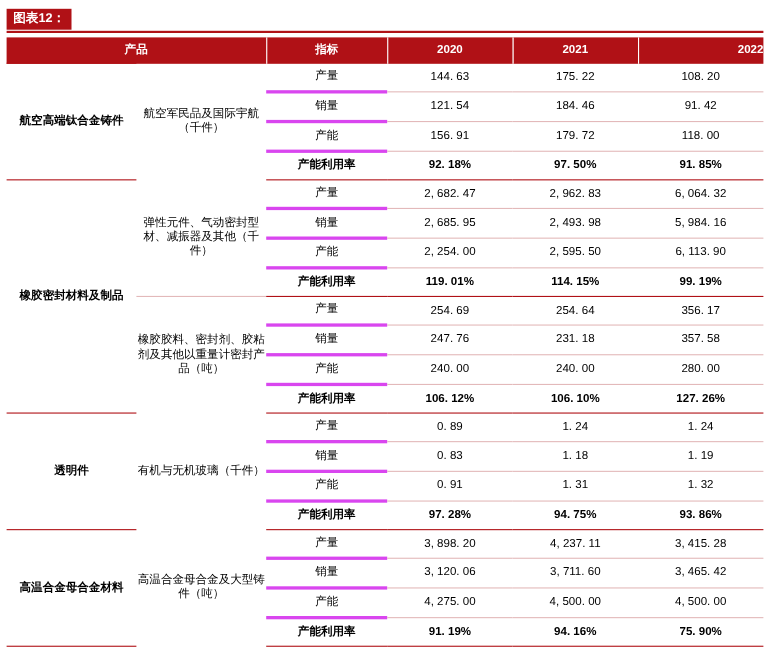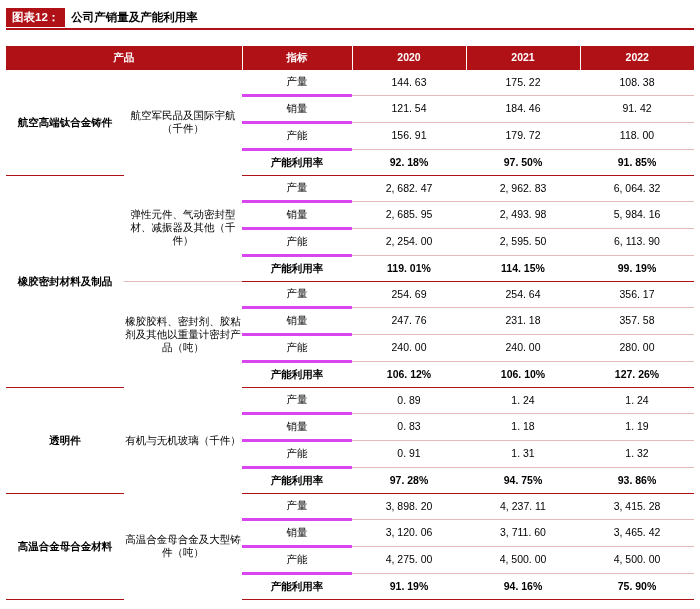--- a/index.html
+++ b/index.html
@@ -22,20 +22,21 @@
     box-sizing: border-box;
     padding: 0 6px;
   }
   
   .title-bar {
     display: flex;
     align-items: center;
     height: 22px;
     border-bottom: 2px solid #b01116;
     margin-top: 6px;
+    gap: 32px;
   }
   .title-tag {
     background: #b01116;
     color: #ffffff;
     font-weight: bold;
     font-size: 11.5px;
     padding: 3px 6px 3px 6px;
     line-height: 13px;
     white-space: nowrap;
   }
@@ -44,38 +45,38 @@
     font-size: 11.5px;
     padding-left: 6px;
     color: #000000;
     white-space: nowrap;
   }
   
   table.main {
     border-collapse: collapse;
     width: 688px;
     table-layout: fixed;
-    margin-top: 16px;
+    margin-top: 4px;
   }
   table.main th, table.main td {
     font-size: 10.5px;
     text-align: center;
     vertical-align: middle;
     padding: 0;
     line-height: 13px;
   }
   thead th {
     background: #b01116;
     color: #ffffff;
     font-weight: bold;
     height: 23px;
     font-size: 11px;
     border-right: 1px solid #ffffff;
   }
-  thead th:last-child { border-right: none; }
+  thead th:last-child { border-right: none; text-align: right; }
   td.rowlabel {
     font-weight: bold;
     font-size: 11px;
     color: #000000;
     border-top: 1px solid #b01116;
     border-bottom: 1px solid #b01116;
     padding: 0 2px;
   }
   td.sub {
     font-size: 10.5px;
@@ -110,21 +111,20 @@
     color: #000000;
   }
 </style>
 </head>
 <body>
 
 <div class="page">
 
   <div class="title-bar">
     <span class="title-tag">图表12：</span>
-    <span class="title-text">公司产销量及产能利用率</span>
   </div>
 
   <table class="main">
     <colgroup>
       <col style="width:118px">
       <col style="width:118px">
       <col style="width:110px">
       <col style="width:114px">
       <col style="width:114px">
       <col style="width:114px">
@@ -139,21 +139,21 @@
       </tr>
     </thead>
     <tbody>
 
       <tr>
         <td class="rowlabel" rowspan="4">航空高端钛合金铸件</td>
         <td class="sub" rowspan="4">航空军民品及国际宇航（千件）</td>
         <td class="metric">产量</td>
         <td class="val">144. 63</td>
         <td class="val">175. 22</td>
-        <td class="val">108. 38</td>
+        <td class="val">108. 20</td>
       </tr>
       <tr>
         <td class="metric">销量</td>
         <td class="val">121. 54</td>
         <td class="val">184. 46</td>
         <td class="val">91. 42</td>
       </tr>
       <tr>
         <td class="metric">产能</td>
         <td class="val">156. 91</td>

